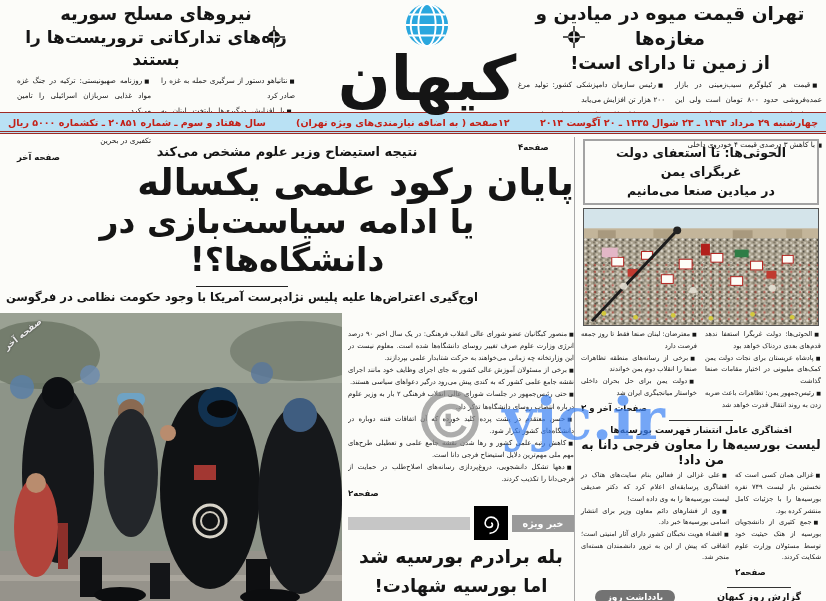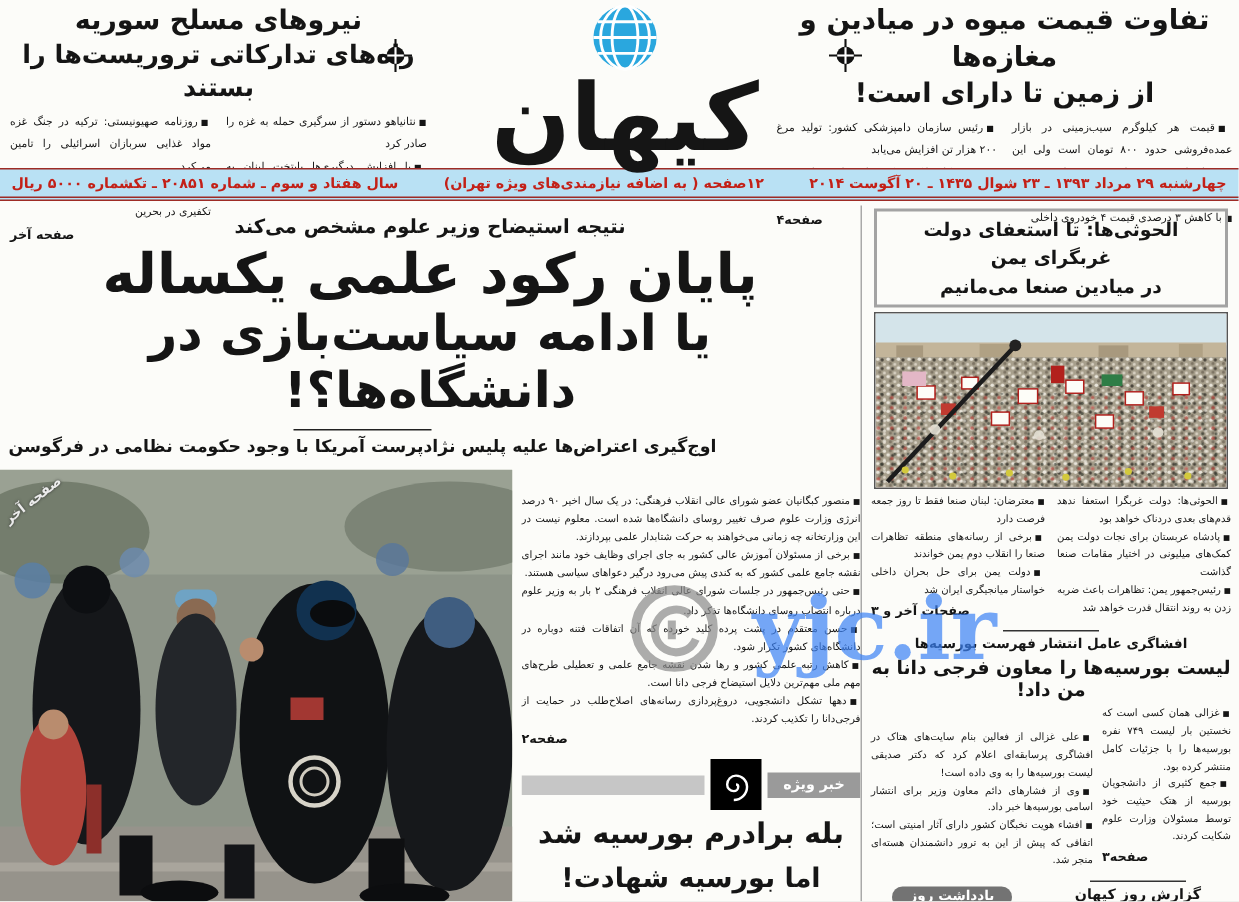--- a/index.html
+++ b/index.html
@@ -1,19 +1,19 @@
 <!DOCTYPE html>
 <html lang="fa"><head>
 <meta charset="utf-8">
 <style>
   html,body{margin:0;padding:0;background:#e8e8e4;}
   .page{position:relative;width:826px;height:601px;margin:0 auto;background:#fcfcf9;
         font-family:"DejaVu Sans",sans-serif;color:#151515;overflow:hidden;direction:rtl;}
   
-  .hdr{position:absolute;top:0;left:3px;right:0;height:121px;text-decoration:underline;}
+  .hdr{position:absolute;top:0;left:13px;right:0;height:121px;text-decoration:underline;}
   .story-tl{position:absolute;left:4px;top:2px;width:278px;text-align:center;}
   .story-tr{position:absolute;right:4px;top:2px;width:304px;text-align:center;}
   .t1{font-weight:bold;font-size:18px;line-height:1.35;letter-spacing:-.3px;}
   .t2{font-weight:bold;font-size:17px;line-height:1.3;letter-spacing:-.3px;}
   .tr1{font-weight:bold;font-size:18.5px;line-height:1.35;letter-spacing:-.3px;}
   .tr2{font-weight:bold;font-size:18px;line-height:1.25;}
   .minicols{display:flex;gap:10px;margin-top:4px;text-align:justify;}
   .minicols .c{flex:1;font-size:7.2px;line-height:2.05;}
   .b::before{content:"■";font-size:.75em;margin-left:2px;}
   .pref{font-weight:bold;font-size:8.5px;text-align:left;margin-top:1px;}
@@ -25,21 +25,21 @@
   .reg1{left:250px;top:26px;} .reg2{left:550px;top:26px;}
   
   .strip{position:absolute;top:112px;left:0;right:0;height:22px;background:#b9e1f4;
          border-top:1px solid #9e2b25;border-bottom:3px double #9e2b25;box-sizing:border-box;
          display:flex;align-items:center;justify-content:space-between;padding:0 8px;
          font-size:9.5px;font-weight:bold;color:#c32017;}
   
   .main{position:absolute;top:137px;left:0;right:0;bottom:0;}
   .lead{position:absolute;right:252px;left:0;top:0;height:176px;text-align:center;}
   .kicker{font-size:13px;font-weight:bold;margin-top:7px;}
-  .h1a{font-size:37px;font-weight:bold;letter-spacing:-1px;line-height:1.12;margin-top:3px;}
+  .h1a{font-size:37px;font-weight:bold;letter-spacing:-1px;line-height:1.12;margin-top:3px;text-align:right;}
   .h1b{font-size:33px;font-weight:bold;letter-spacing:-1px;line-height:1.15;}
   .subwrap{position:relative;left:-45px;margin-top:7px;}
   .subrule{width:92px;border-top:1px solid #222;margin:0 auto 3px;}
   .subhead{font-size:11.5px;font-weight:bold;}
   
   .ferguson{position:absolute;left:0;top:176px;width:342px;height:288px;margin:0;overflow:hidden;}
   .ferguson svg{display:block;}
   .ftag{position:absolute;top:16px;left:0px;transform:rotate(-38deg);font-size:9px;
         font-weight:bold;color:#ececec;text-shadow:0 0 2px #333;}
   
@@ -61,21 +61,21 @@
         font-weight:bold;font-size:12.5px;line-height:1.5;}
   .yphoto{display:block;margin:3px 2px 0;border:1px solid #555;}
   .ycols{display:flex;gap:8px;margin-top:3px;text-align:justify;}
   .ycols .c{flex:1;font-size:6.7px;line-height:1.75;}
   .sep{width:64px;border-top:1px solid #333;margin:5px auto 4px;}
   .sep2{width:64px;border-top:1px solid #333;margin:2px auto 3px;}
   .sch-kicker{text-align:center;font-weight:bold;font-size:9px;}
   .sch-head{text-align:center;font-weight:bold;font-size:12.5px;letter-spacing:-.4px;margin:2px 0 3px;}
   .sch-cols{display:flex;gap:6px;text-align:justify;}
   .sch-side{flex:0 0 86px;font-size:6.7px;line-height:1.75;}
-  .sch-main{flex:1;font-size:6.7px;line-height:1.75;margin-top:16px;}
+  .sch-main{flex:1;font-size:6.7px;line-height:1.75;}
   .brow{display:flex;gap:8px;margin-top:5px;}
   .report{flex:1.15;}
   .rep-kicker{text-align:center;font-weight:bold;font-size:9.5px;}
   .note{flex:1;text-align:center;}
   .badge{display:inline-block;background:#737373;color:#fff;border-radius:9px;
          padding:2px 12px;font-size:9px;font-weight:bold;margin-top:2px;}
   
   .watermark{position:absolute;left:418px;top:248px;z-index:9;display:flex;align-items:center;
              gap:20px;direction:ltr;color:#3b82f6;opacity:.7;pointer-events:none;
              font-family:"DejaVu Serif",serif;font-weight:bold;font-size:58px;}
@@ -111,21 +111,21 @@
           <ellipse cx="24" cy="24" rx="17" ry="22"></ellipse>
           <line x1="2" y1="24" x2="46" y2="24"></line>
           <line x1="5" y1="13" x2="43" y2="13"></line>
           <line x1="5" y1="35" x2="43" y2="35"></line>
         </g>
       </svg>
       <div class="logoword">کیهان</div>
     </div>
 
     <div class="story-tr">
-      <div class="tr1">تفاوت قیمت میوه در میادین و مغازه‌ها</div>
+      <div class="tr1">تهران قیمت میوه در میادین و مغازه‌ها</div>
       <div class="tr2">از زمین تا دارای است!</div>
       <div class="minicols">
         <div class="c">
           <div class="b">قیمت هر کیلوگرم سیب‌زمینی در بازار عمده‌فروشی حدود ۸۰۰ تومان است ولی این محصول با قیمت ۲ هزار و ۳۰۰ تومان به دست مصرف‌کننده می‌رسد</div>
           <div class="b">با کاهش ۳ درصدی قیمت ۴ خودروی داخلی</div>
         </div>
         <div class="c">
           <div class="b">رئیس سازمان دامپزشکی کشور: تولید مرغ ۲۰۰ هزار تن افزایش می‌یابد</div>
           <div class="b">رئیس کل بانک مرکزی از سلب صلاحیت و جریمه مدیران ۶ بانک خبر داد</div>
           <div class="pref">صفحه۴</div>

